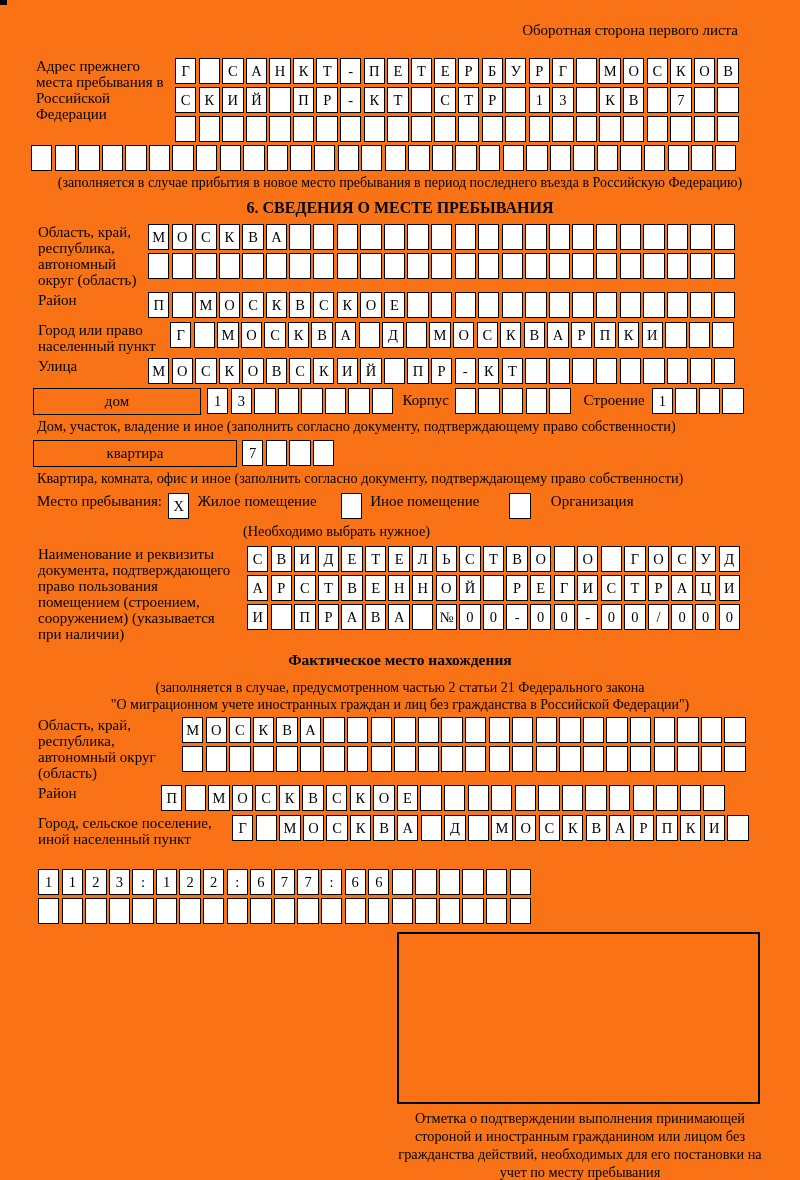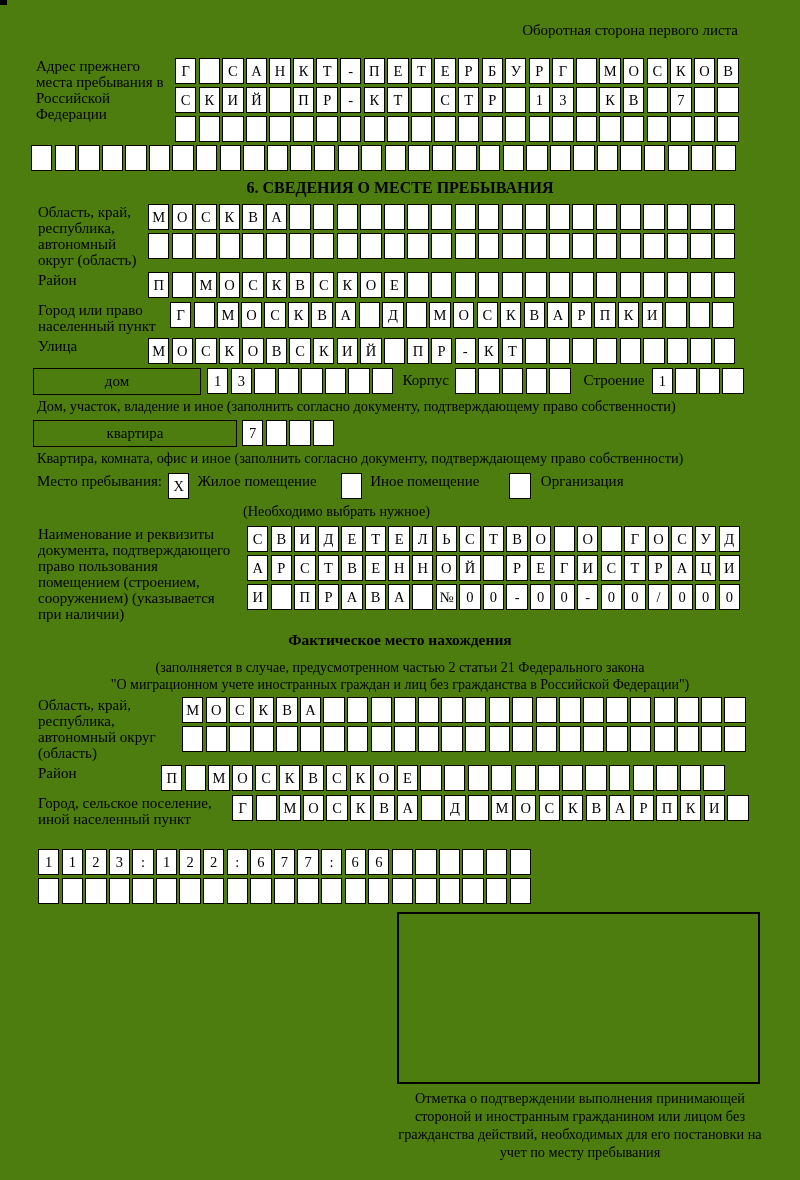--- a/index.html
+++ b/index.html
@@ -1,16 +1,16 @@
 <!DOCTYPE html>
 <html><head>
 <meta charset="utf-8">
 <style>
   html,body{margin:0;padding:0;background:#fff;}
-  .page{width:800px;height:1180px;background:#4d7c0f;color:#000;position:relative;overflow:hidden;
+  .page{width:800px;height:1180px;background:#f97316;color:#000;position:relative;overflow:hidden;
         font-family:"Liberation Serif", "DejaVu Serif", serif;}
   .corner{position:absolute;top:0;left:0;width:7px;height:5px;background:#000;}
   .hdr{text-align:right;padding:22px 62px 0 0;font-size:15px;}
   .frow{display:flex;align-items:flex-start;}
   .lbl{font-size:15px;line-height:16px;flex:none;}
   .boxcol{display:flex;flex-direction:column;gap:3px;}
   .box-row{display:flex;gap:2.2px;flex:none;}
   .cbox{flex:none;width:21.4px;height:26px;border:1.8px solid #000;box-sizing:border-box;
         display:flex;align-items:center;justify-content:center;font-size:14.5px;background:#fff;}
   .wbox{border:1.8px solid #000;height:27px;box-sizing:border-box;flex:none;
@@ -143,20 +143,21 @@
       <span class="cbox"></span>
       <span class="cbox"></span>
       <span class="cbox"></span>
       <span class="cbox"></span>
       <span class="cbox"></span>
       <span class="cbox"></span>
       <span class="cbox"></span>
       <span class="cbox"></span>
       <span class="cbox"></span>
     </div>
+  <div class="note-c">(заполняется в случае прибытия в новое место пребывания в период последнего въезда в Российскую Федерацию)</div>
 
   <div class="h2">6. СВЕДЕНИЯ О МЕСТЕ ПРЕБЫВАНИЯ</div>
 
   <div class="frow" style="margin-left:38px">
     <div class="lbl" style="width:104px;margin-right:6px">Область, край, республика, автономный округ (область)</div>
     <div class="boxcol">
       <div class="box-row">
           <span class="cbox">М</span>
           <span class="cbox">О</span>
           <span class="cbox">С</span>
@@ -346,21 +347,21 @@
   </div>
   <div class="note-l">Квартира, комната, офис и иное (заполнить согласно документу, подтверждающему право собственности)</div>
 
   <div class="stay">
     <span>Место пребывания:</span>
     <span class="cbox">X</span>
     <span>Жилое помещение</span>
     <span class="cbox" style="margin-left:24px"></span>
     <span>Иное помещение</span>
     <span class="cbox" style="margin-left:30px"></span>
-    <span style="margin-left:2px">Организация</span>
+    <span style="margin-left:12px">Организация</span>
   </div>
   <div class="stay-note">(Необходимо выбрать нужное)</div>
 
   <div class="frow" style="margin-left:38px">
     <div class="lbl" style="width:203px;margin-right:6px">Наименование и реквизиты документа, подтверждающего право пользования помещением (строением, сооружением) (указывается при наличии)</div>
     <div class="boxcol">
       <div class="box-row">
           <span class="cbox">С</span>
           <span class="cbox">В</span>
           <span class="cbox">И</span>

